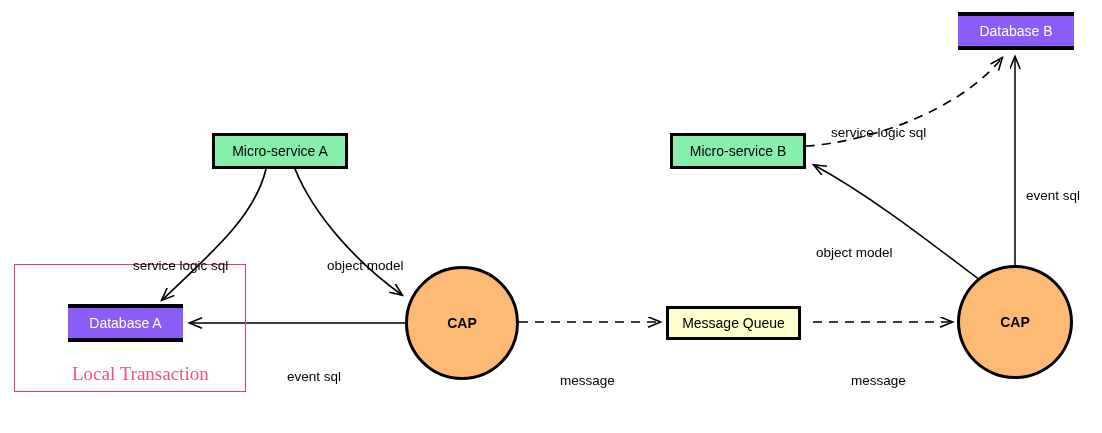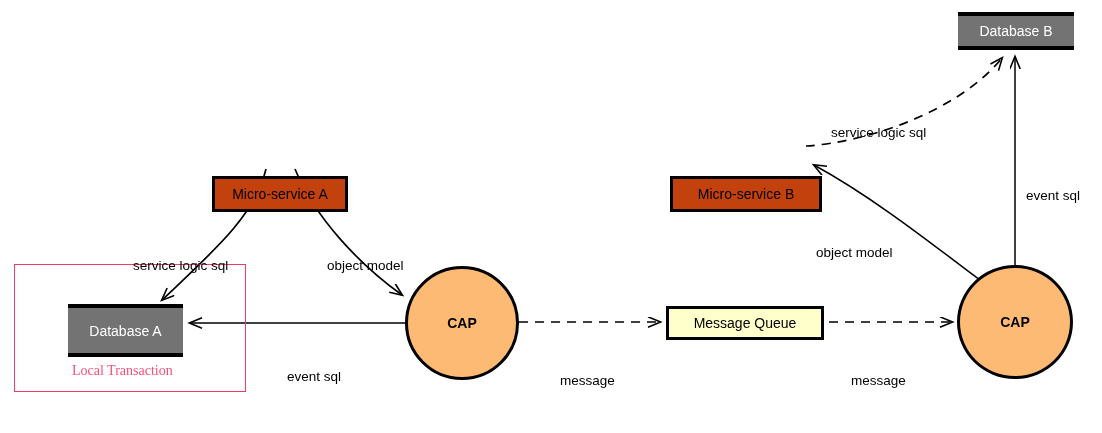--- a/index.html
+++ b/index.html
@@ -29,30 +29,29 @@
     box-sizing: border-box;
     display: flex;
     align-items: center;
     justify-content: center;
     font-family: "Liberation Sans", sans-serif;
     font-size: 14px;
     color: #000000;
     white-space: nowrap;
   }
   .node-service {
-    background: #c2410c;
+    background: #86efac;
     border: 3px solid #000000;
-    margin-top: 43px;
   }
   .node-queue {
     background: #ffffcc;
     border: 3px solid #000000;
   }
   .node-db {
-    background: #737373;
+    background: #8b5cf6;
     color: #ffffff;
     border-top: 4px solid #000000;
     border-bottom: 4px solid #000000;
     border-left: none;
     border-right: none;
   }
   .node-cap {
     border: 3.5px solid #000000;
     border-radius: 50%;
     background: #fdba74;
@@ -61,21 +60,21 @@
   }
   .group-box {
     position: absolute;
     box-sizing: border-box;
     border: 1.5px solid #ef3b6c;
     background: transparent;
   }
   .group-label {
     position: absolute;
     font-family: "Liberation Serif", serif;
-    font-size: 14px;
+    font-size: 19px;
     color: #f4517a;
     white-space: nowrap;
   }
   .edge-label {
     position: absolute;
     font-family: "Liberation Sans", sans-serif;
     font-size: 13.5px;
     color: #000000;
     white-space: nowrap;
     background: transparent;
@@ -111,37 +110,37 @@
     <path d="M 1015 265 L 1015 57" fill="none" stroke="#000000" stroke-width="1.5" marker-end="url(#ah)"></path>
   </svg>
 
   <div class="group-box" style="left:14px; top:264px; width:232px; height:128px;"></div>
   <div class="group-label" style="left:72px; top:363px;">Local Transaction</div>
 
   <div class="node node-service" style="left:212px; top:133px; width:136px; height:36px;">
     <span>Micro-service A</span>
   </div>
 
-  <div class="node node-db" style="left:68px; top:304px; width:115px; height:53px;">
+  <div class="node node-db" style="left:68px; top:304px; width:115px; height:38px;">
     <span>Database A</span>
   </div>
 
   <div class="node node-cap" style="left:405px; top:266px; width:114px; height:114px;">
     <span>CAP</span>
   </div>
 
-  <div class="node node-queue" style="left:666px; top:306px; width:158px; height:34px;">
+  <div class="node node-queue" style="left:666px; top:306px; width:135px; height:34px;">
     <span>Message Queue</span>
   </div>
 
   <div class="node node-cap" style="left:957px; top:265px; width:116px; height:114px;">
     <span>CAP</span>
   </div>
 
-  <div class="node node-service" style="left:670px; top:133px; width:152px; height:36px;">
+  <div class="node node-service" style="left:670px; top:133px; width:136px; height:36px;">
     <span>Micro-service B</span>
   </div>
 
   <div class="node node-db" style="left:958px; top:12px; width:116px; height:38px;">
     <span>Database B</span>
   </div>
 
   <div class="edge-label" style="left:133px; top:218px;">service logic sql</div>
 
   <div class="edge-label" style="left:327px; top:218px;">object model</div>

